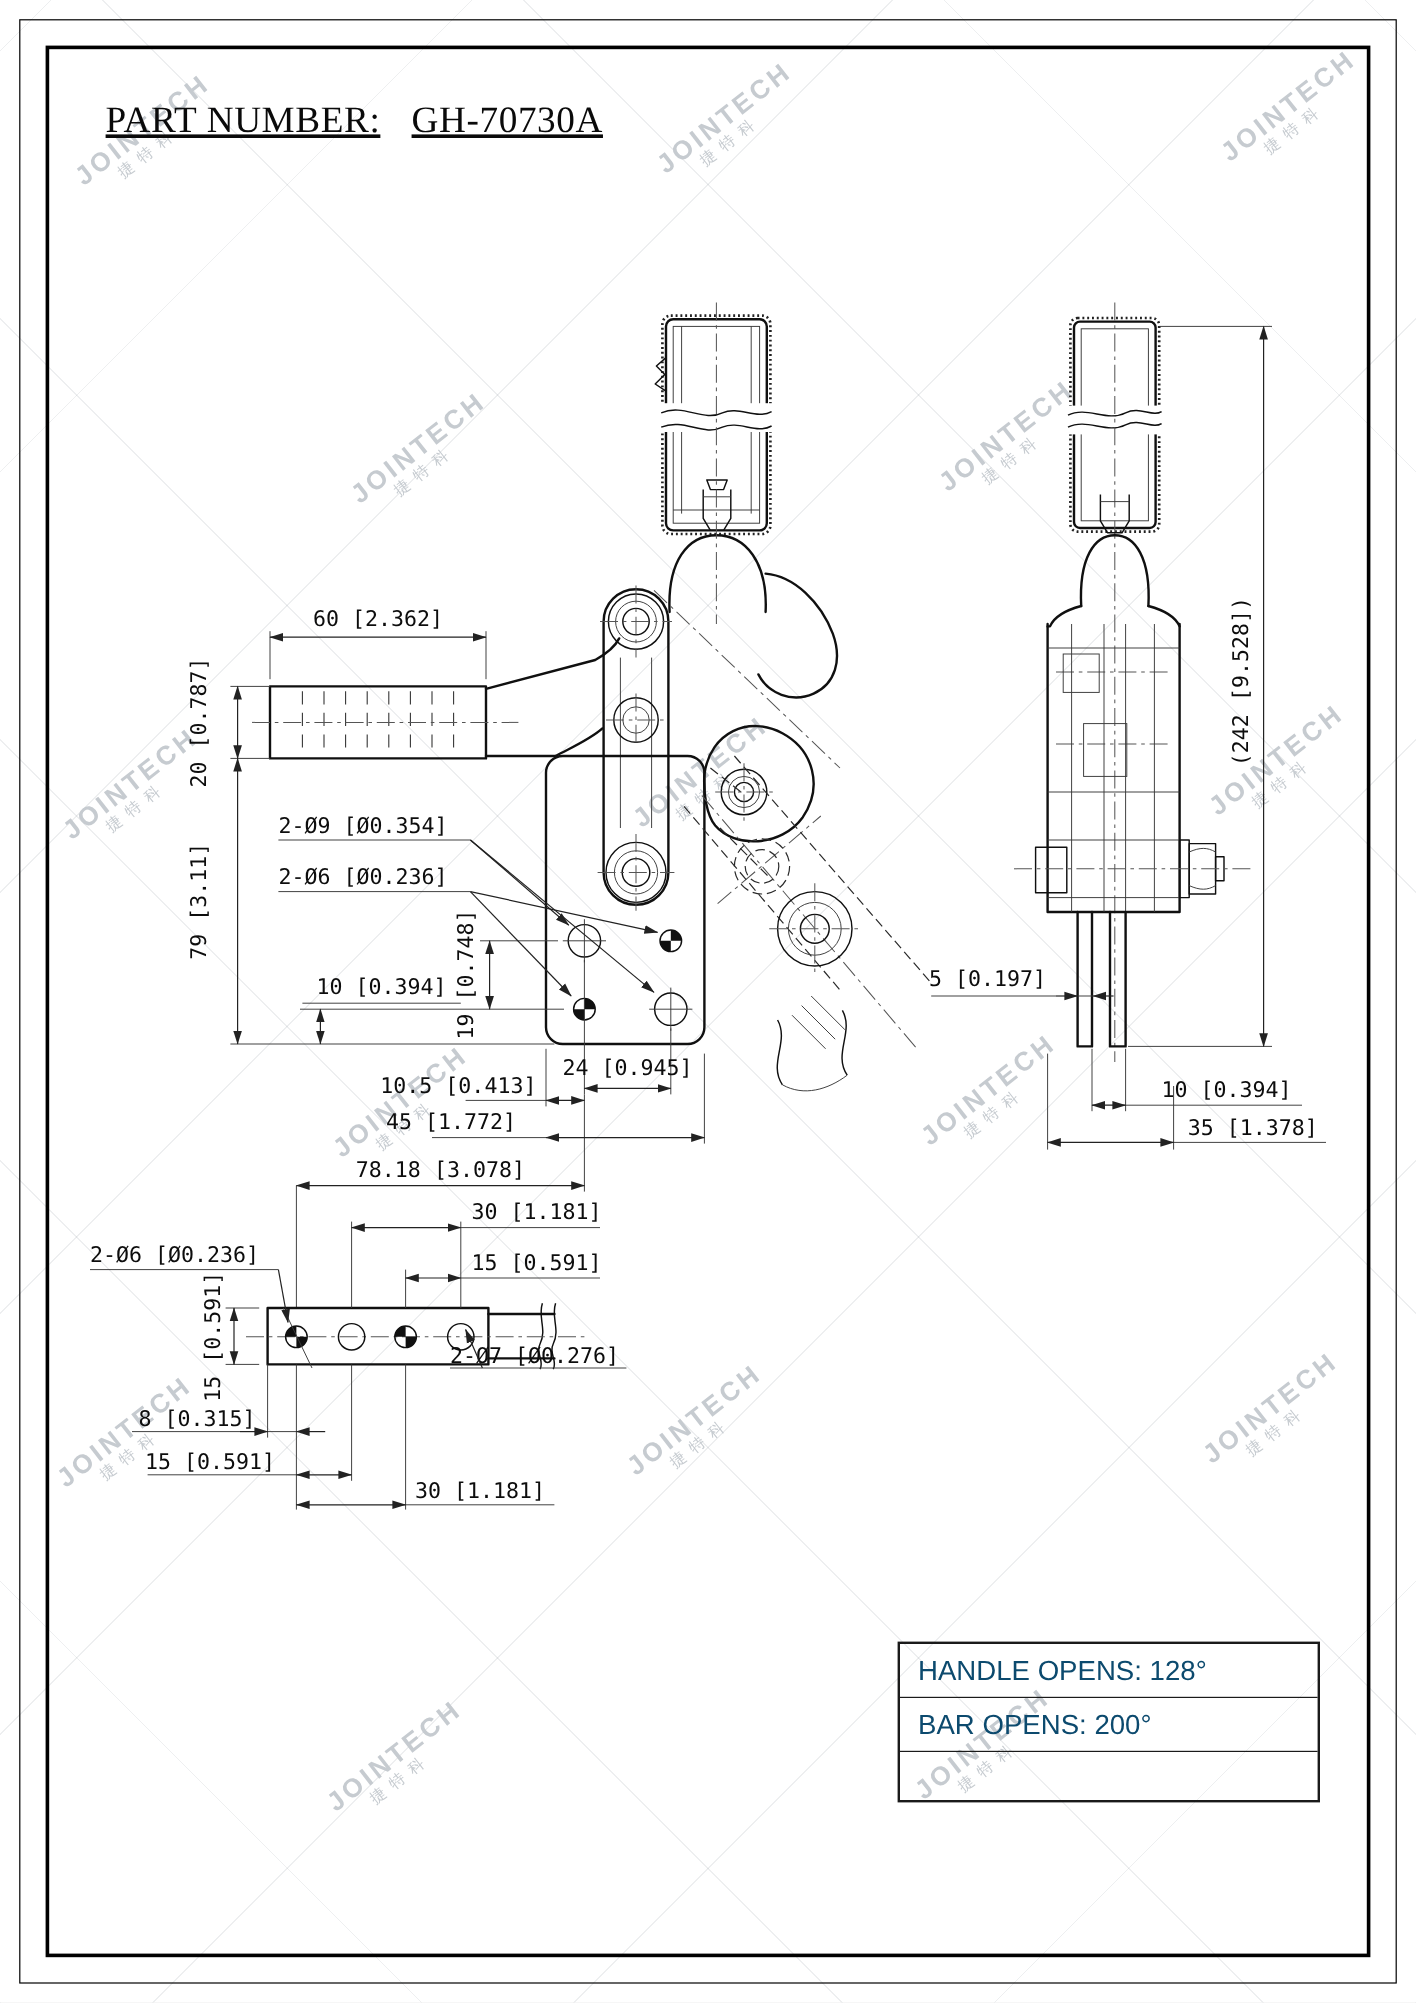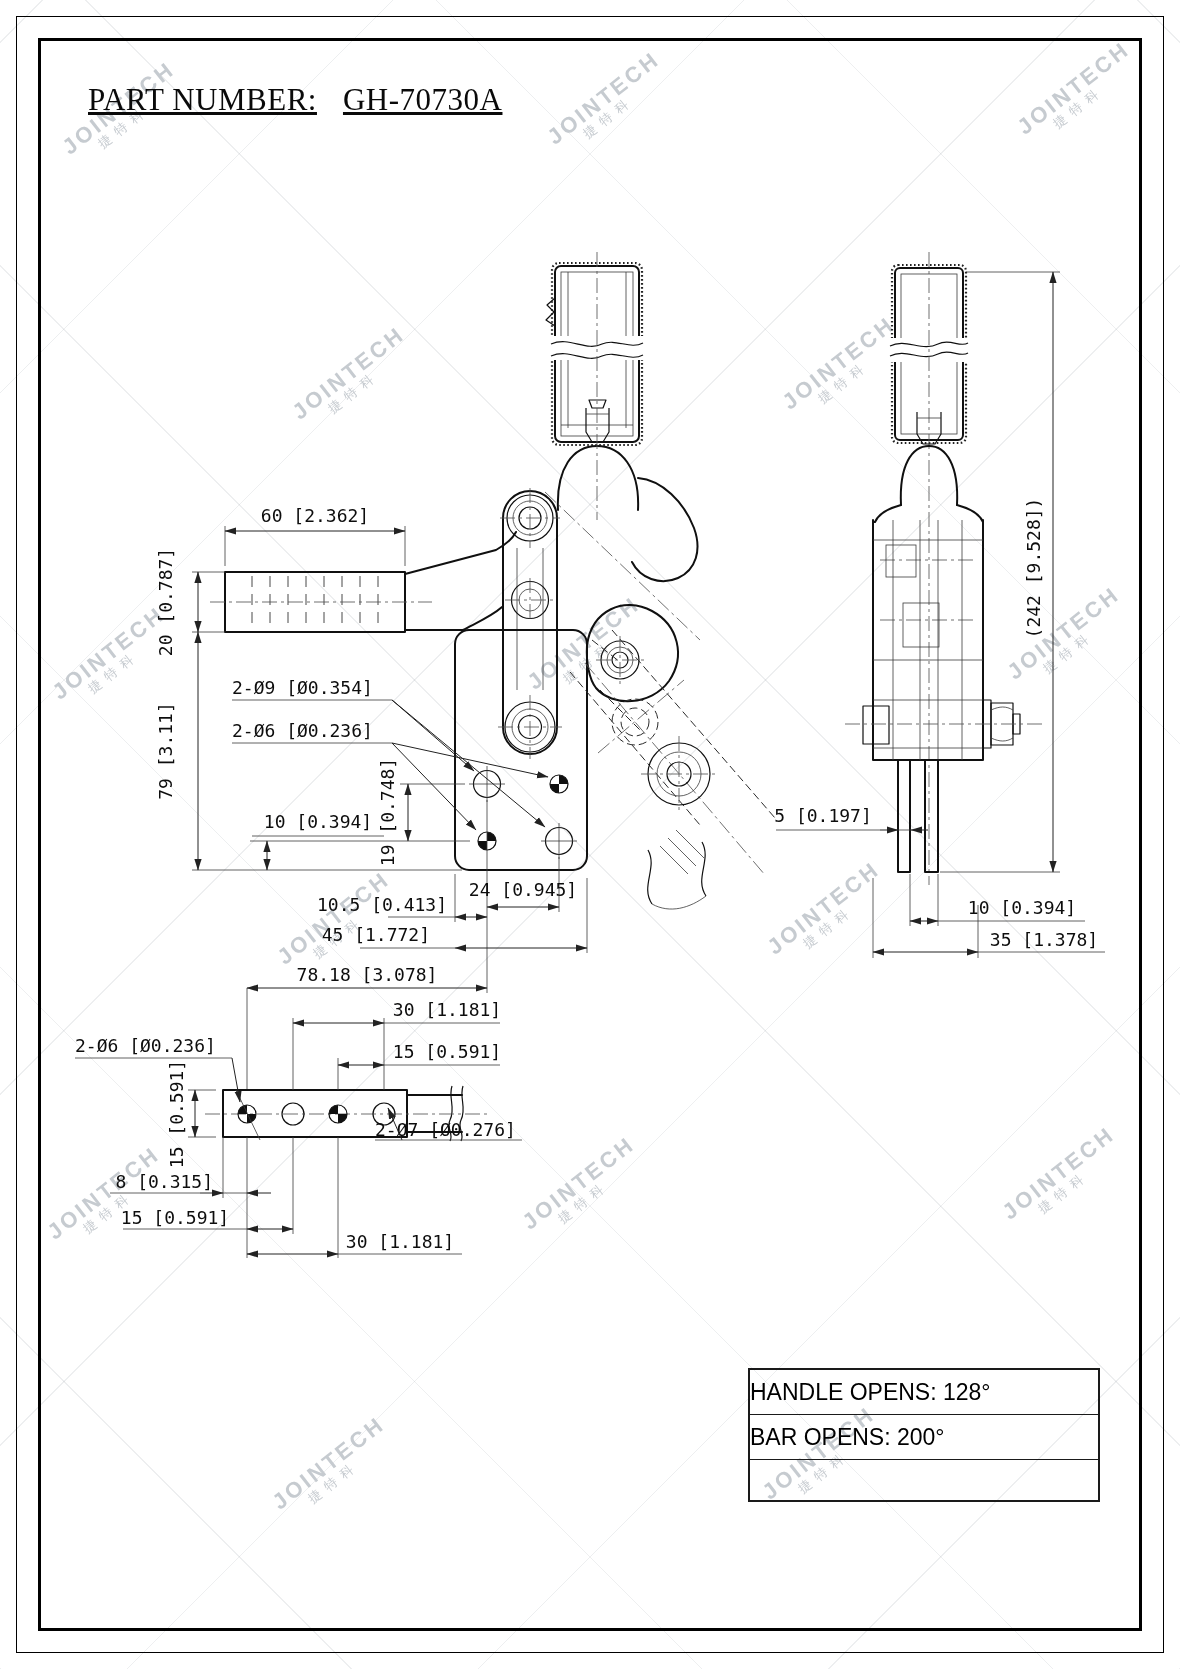--- a/index.html
+++ b/index.html
@@ -24,21 +24,21 @@
   .th{fill:none;stroke:#3a3a3a;stroke-width:0.8;}
   .st{fill:none;stroke:#222;stroke-width:2.2;stroke-dasharray:1.6 2.4;}
   .cl{fill:none;stroke:#555;stroke-width:0.85;stroke-dasharray:15 4 3 4;}
   .hid{fill:none;stroke:#2a2a2a;stroke-width:1;stroke-dasharray:8 4;}
   .dim{fill:none;stroke:#222;stroke-width:1;}
   .gd{fill:none;stroke:#333;stroke-width:0.9;stroke-dasharray:11 7;}
   .blk{fill:#101010;stroke:none;}
   .dt{font-family:"DejaVu Sans Mono",monospace;font-size:18px;fill:#0d0d0d;}
   .spec-table{position:absolute;left:748px;top:1368px;width:348px;border:2px solid #1a1a1a;
               background:transparent;}
-  .spec-row{height:44px;display:flex;align-items:center;font-size:23px;color:#000000;}
+  .spec-row{height:44px;display:flex;align-items:center;padding-left:15px;font-size:23px;color:#0c4a6e;}
   .spec-row + .spec-row{border-top:1.5px solid #1a1a1a;}
   .spec-row:last-child{height:40px;}
 </style>
 </head>
 <body>
 
 <div class="page">
   <div id="watermarks">
       <div class="wm" style="left: 55px; top: 95px;">
         <div>JOINTECH</div>

